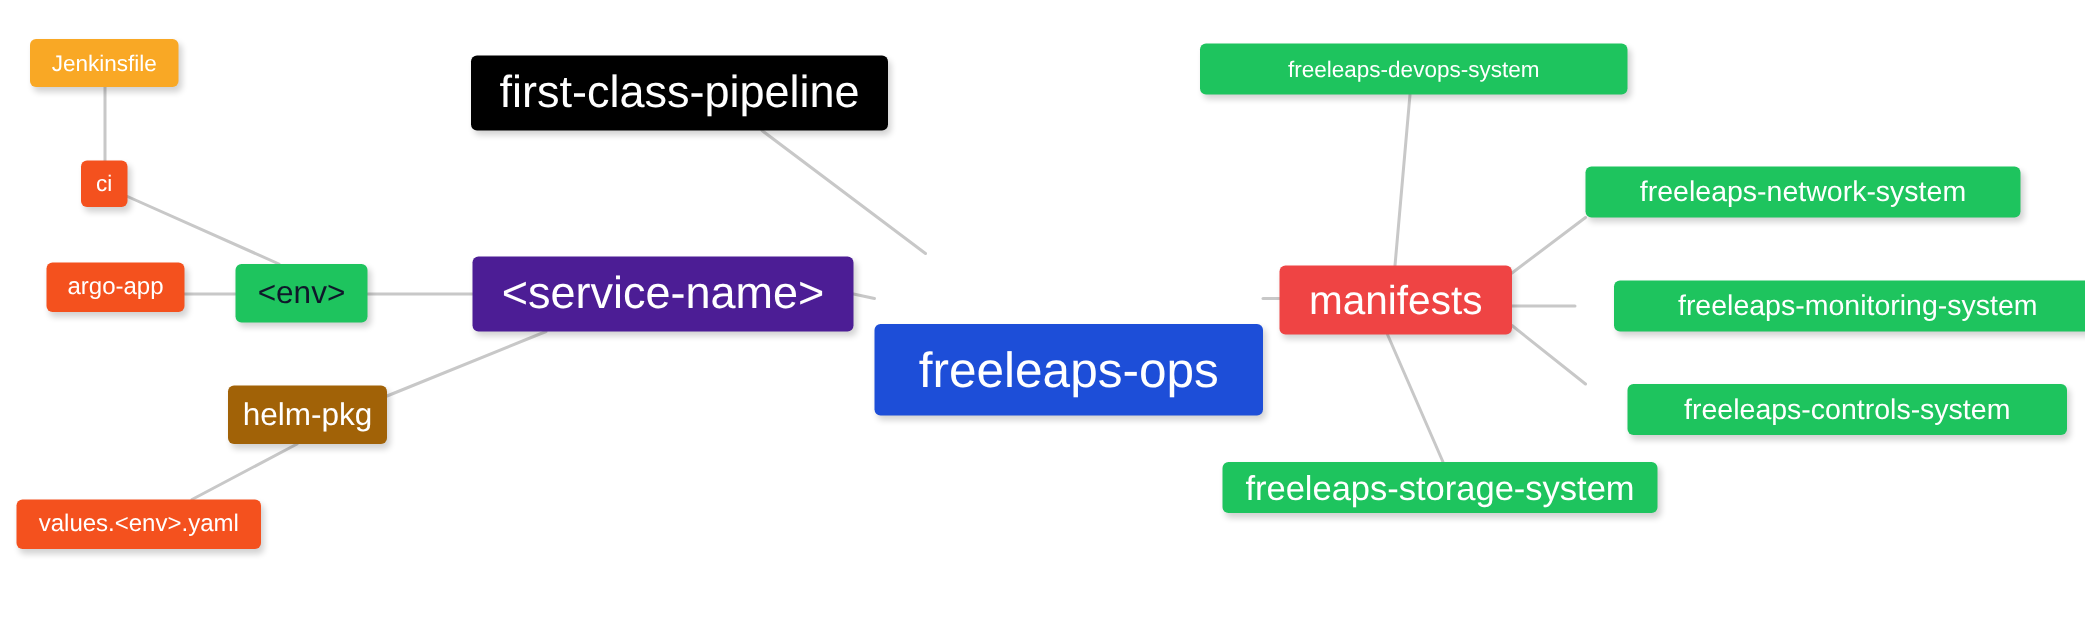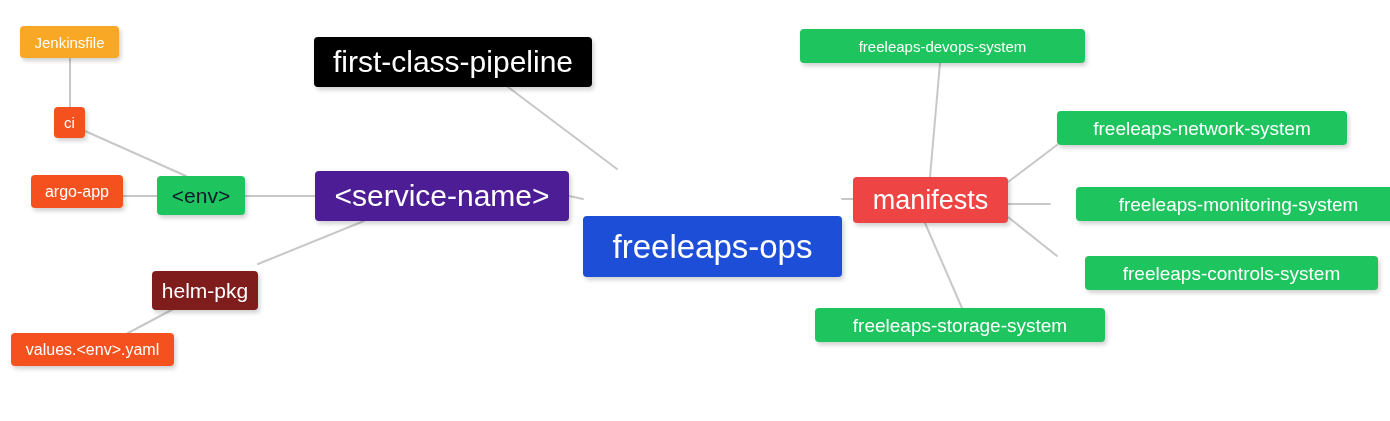--- a/index.html
+++ b/index.html
@@ -72,21 +72,21 @@
       </div>
       <div class="node" style="left: 54px; top: 107px; width: 31px; height: 31px; background: rgb(244, 81, 30); color: rgb(255, 255, 255); font-size: 15px;">
         <span class="node-label">ci</span>
       </div>
       <div class="node" style="left: 31px; top: 175px; width: 92px; height: 33px; background: rgb(244, 81, 30); color: rgb(255, 255, 255); font-size: 16px;">
         <span class="node-label">argo-app</span>
       </div>
       <div class="node" style="left: 157px; top: 176px; width: 88px; height: 39px; background: rgb(30, 196, 94); color: #0f172a; font-size: 21px;">
         <span class="node-label">&lt;env&gt;</span>
       </div>
-      <div class="node" style="left: 152px; top: 271px; width: 106px; height: 39px; background: #7f1d1d; color: rgb(255, 255, 255); font-size: 21px; align-items: center;">
+      <div class="node" style="left: 152px; top: 257px; width: 106px; height: 39px; background: #a16207; color: rgb(255, 255, 255); font-size: 21px; align-items: center;">
         <span class="node-label">helm-pkg</span>
       </div>
       <div class="node" style="left: 11px; top: 333px; width: 163px; height: 33px; background: rgb(244, 81, 30); color: rgb(255, 255, 255); font-size: 16px; justify-content: center;">
         <span class="node-label">values.&lt;env&gt;.yaml</span>
       </div>
       <div class="node" style="left: 314px; top: 37px; width: 278px; height: 50px; background: #000000; color: rgb(255, 255, 255); font-size: 30px;">
         <span class="node-label">first-class-pipeline</span>
       </div>
       <div class="node" style="left: 315px; top: 171px; width: 254px; height: 50px; background: #4c1d95; color: rgb(255, 255, 255); font-size: 30px;">
         <span class="node-label">&lt;service-name&gt;</span>
@@ -102,17 +102,17 @@
       </div>
       <div class="node" style="left: 1057px; top: 111px; width: 290px; height: 34px; background: rgb(30, 196, 94); color: rgb(255, 255, 255); font-size: 19px;">
         <span class="node-label">freeleaps-network-system</span>
       </div>
       <div class="node" style="left: 1050px; top: 187px; width: 325px; height: 34px; background: rgb(30, 196, 94); color: rgb(255, 255, 255); font-size: 19px; margin-left: 26px;">
         <span class="node-label">freeleaps-monitoring-system</span>
       </div>
       <div class="node" style="left: 1057px; top: 256px; width: 293px; height: 34px; background: rgb(30, 196, 94); color: rgb(255, 255, 255); font-size: 19px; margin-left: 28px;">
         <span class="node-label">freeleaps-controls-system</span>
       </div>
-      <div class="node" style="left: 815px; top: 308px; width: 290px; height: 34px; background: rgb(30, 196, 94); color: rgb(255, 255, 255); font-size: 19px;">
+      <div class="node" style="left: 815px; top: 308px; width: 290px; height: 34px; background: rgb(30, 196, 94); color: rgb(255, 255, 255); font-size: 23px;">
         <span class="node-label">freeleaps-storage-system</span>
       </div>
     </div>
 </div>
 
 </body></html>

